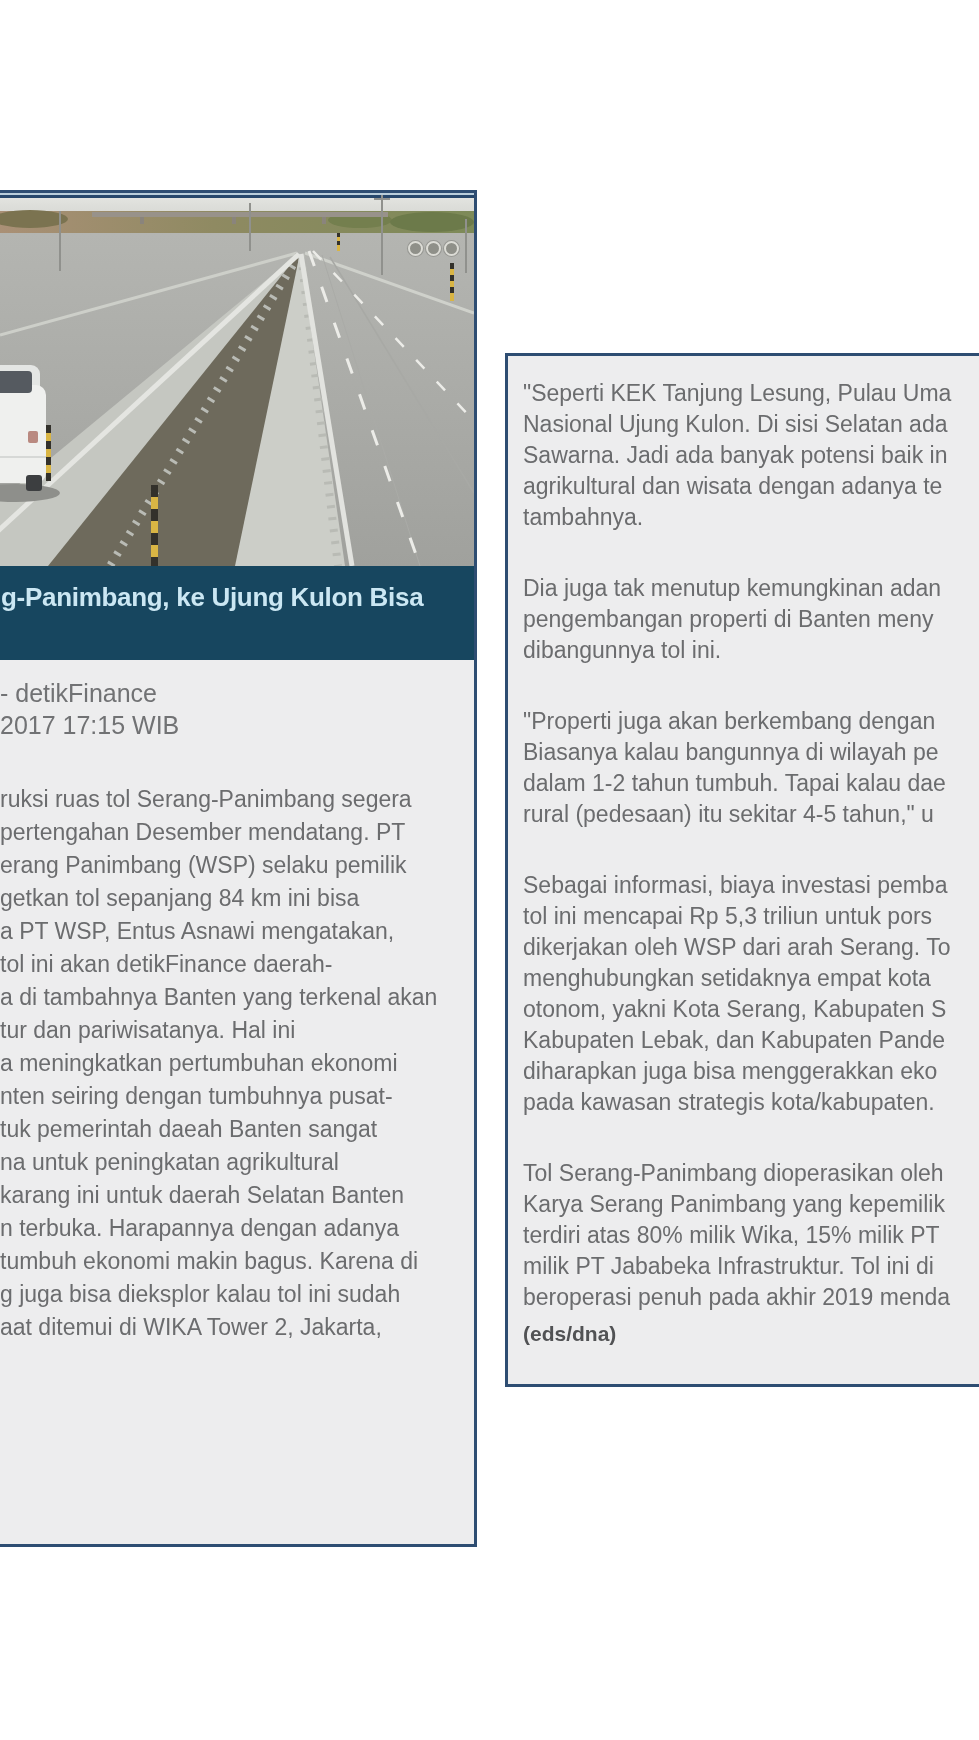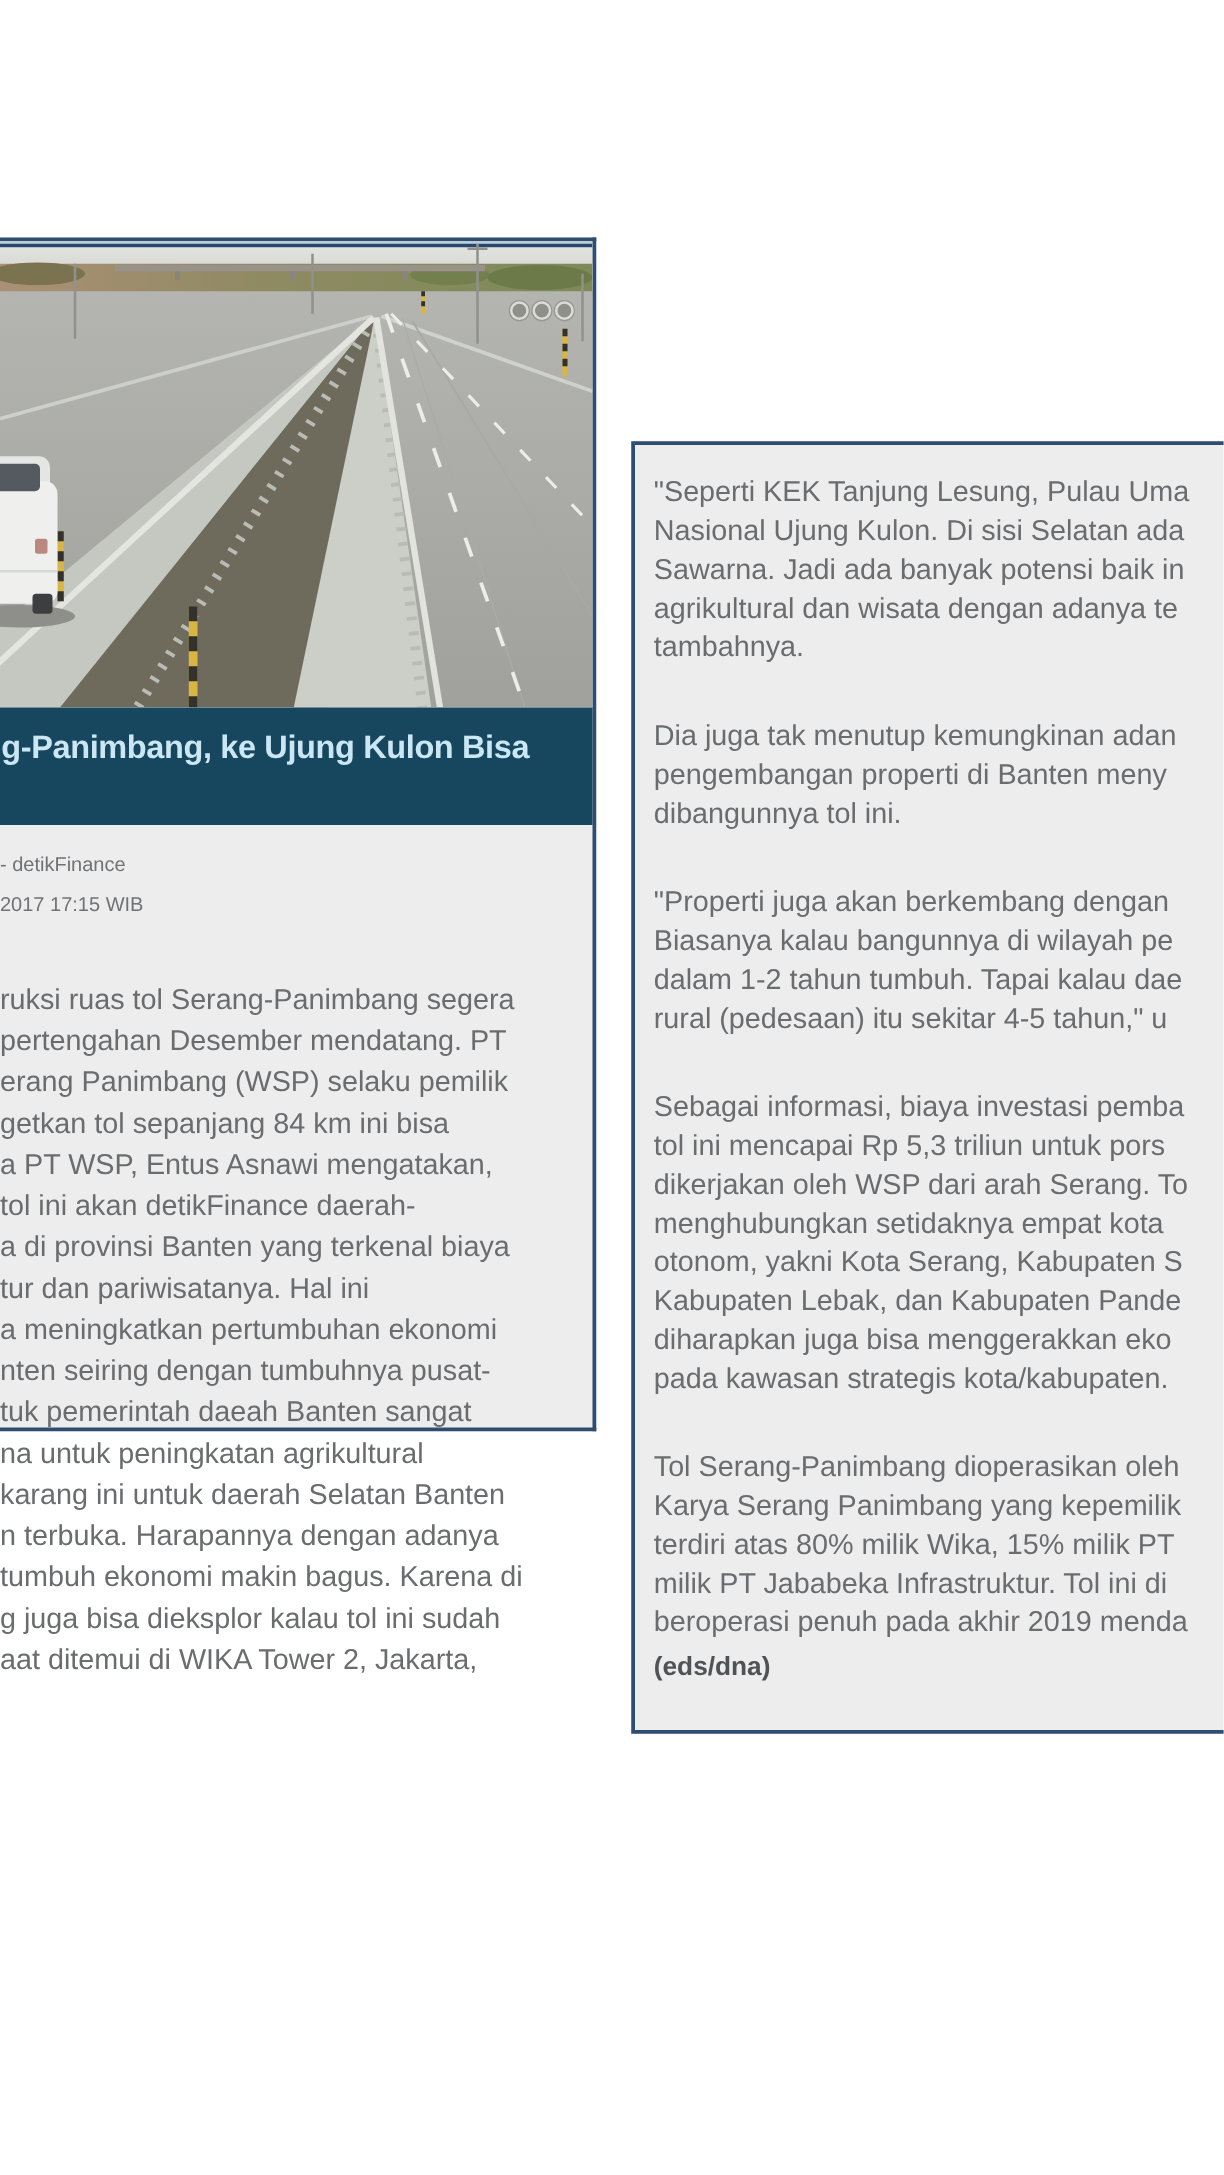--- a/index.html
+++ b/index.html
@@ -1,34 +1,34 @@
 <!DOCTYPE html>
 <html><head>
 <meta charset="utf-8">
 <style>
   html,body{margin:0;padding:0;background:#ffffff;}
   .canvas{position:relative;width:979px;height:1740px;overflow:hidden;background:#ffffff;
           font-family:"Liberation Sans","DejaVu Sans",sans-serif;}
   .panel{position:absolute;box-sizing:border-box;background:#ededee;border:3px solid #2e4d72;}
-  .panel-left{left:0;top:190px;width:477px;height:955px;border-left:none;}
+  .panel-left{left:0;top:190px;width:477px;height:1357px;border-left:none;}
   .panel-right{left:505px;top:353px;width:612px;height:1034px;}
 
   .photo-wrap{position:absolute;top:0;left:0;width:474px;height:373px;overflow:hidden;}
   .photo-wrap svg{display:block;}
 
   .dots{position:absolute;top:48px;left:408px;display:flex;gap:3px;}
   .dot{width:15px;height:15px;border-radius:50%;background:#8f9089;border:2px solid #dcdcd6;
        box-sizing:border-box;box-shadow:0 0 0 1px rgba(100,100,95,.35);}
 
   .headline-band{position:absolute;top:373px;left:0;width:474px;height:94px;background:#17465f;}
   .headline-band h1{margin:0;padding:15px 6px 0 1px;font-size:26px;line-height:32px;font-weight:bold;
        color:#cbe7f3;letter-spacing:-0.3px;white-space:nowrap;}
 
   .text-col{position:absolute;left:0;top:467px;width:474px;padding-top:17px;}
-  .meta-line{font-size:16px;line-height:32px;color:#717274;white-space:nowrap;}
+  .meta-line{font-size:25px;line-height:32px;color:#717274;white-space:nowrap;}
   .meta-block{margin-bottom:42px;}
 
   .para{color:#6b6c6e;font-size:23px;}
   .panel-left .para .tline{line-height:33px;white-space:nowrap;}
   .panel-left .para + .para{}
 
   .rtext-col{position:absolute;left:0;top:0;width:605px;padding:22px 0 0 15px;box-sizing:border-box;}
   .panel-right .para .tline{line-height:31px;white-space:nowrap;}
   .panel-right .para + .para{margin-top:40px;}
   .signature{margin-top:9px;font-size:21px;font-weight:bold;color:#515254;}
@@ -154,21 +154,21 @@
       </div>
       <div class="para">
           <div class="tline">ruksi ruas tol Serang-Panimbang segera</div>
           <div class="tline">pertengahan Desember mendatang. PT</div>
           <div class="tline">erang Panimbang (WSP) selaku pemilik</div>
           <div class="tline">getkan tol sepanjang 84 km ini bisa</div>
         </div>
       <div class="para">
           <div class="tline">a PT WSP, Entus Asnawi mengatakan,</div>
           <div class="tline">tol ini akan detikFinance daerah-</div>
-          <div class="tline">a di provinsi Banten yang terkenal biaya</div>
+          <div class="tline">a di tambahnya Banten yang terkenal akan</div>
           <div class="tline">tur dan pariwisatanya. Hal ini</div>
           <div class="tline">a meningkatkan pertumbuhan ekonomi</div>
           <div class="tline">nten seiring dengan tumbuhnya pusat-</div>
         </div>
       <div class="para">
           <div class="tline">tuk pemerintah daeah Banten sangat</div>
           <div class="tline">na untuk peningkatan agrikultural</div>
           <div class="tline">karang ini untuk daerah Selatan Banten</div>
           <div class="tline">n terbuka. Harapannya dengan adanya</div>
           <div class="tline">tumbuh ekonomi makin bagus. Karena di</div>

